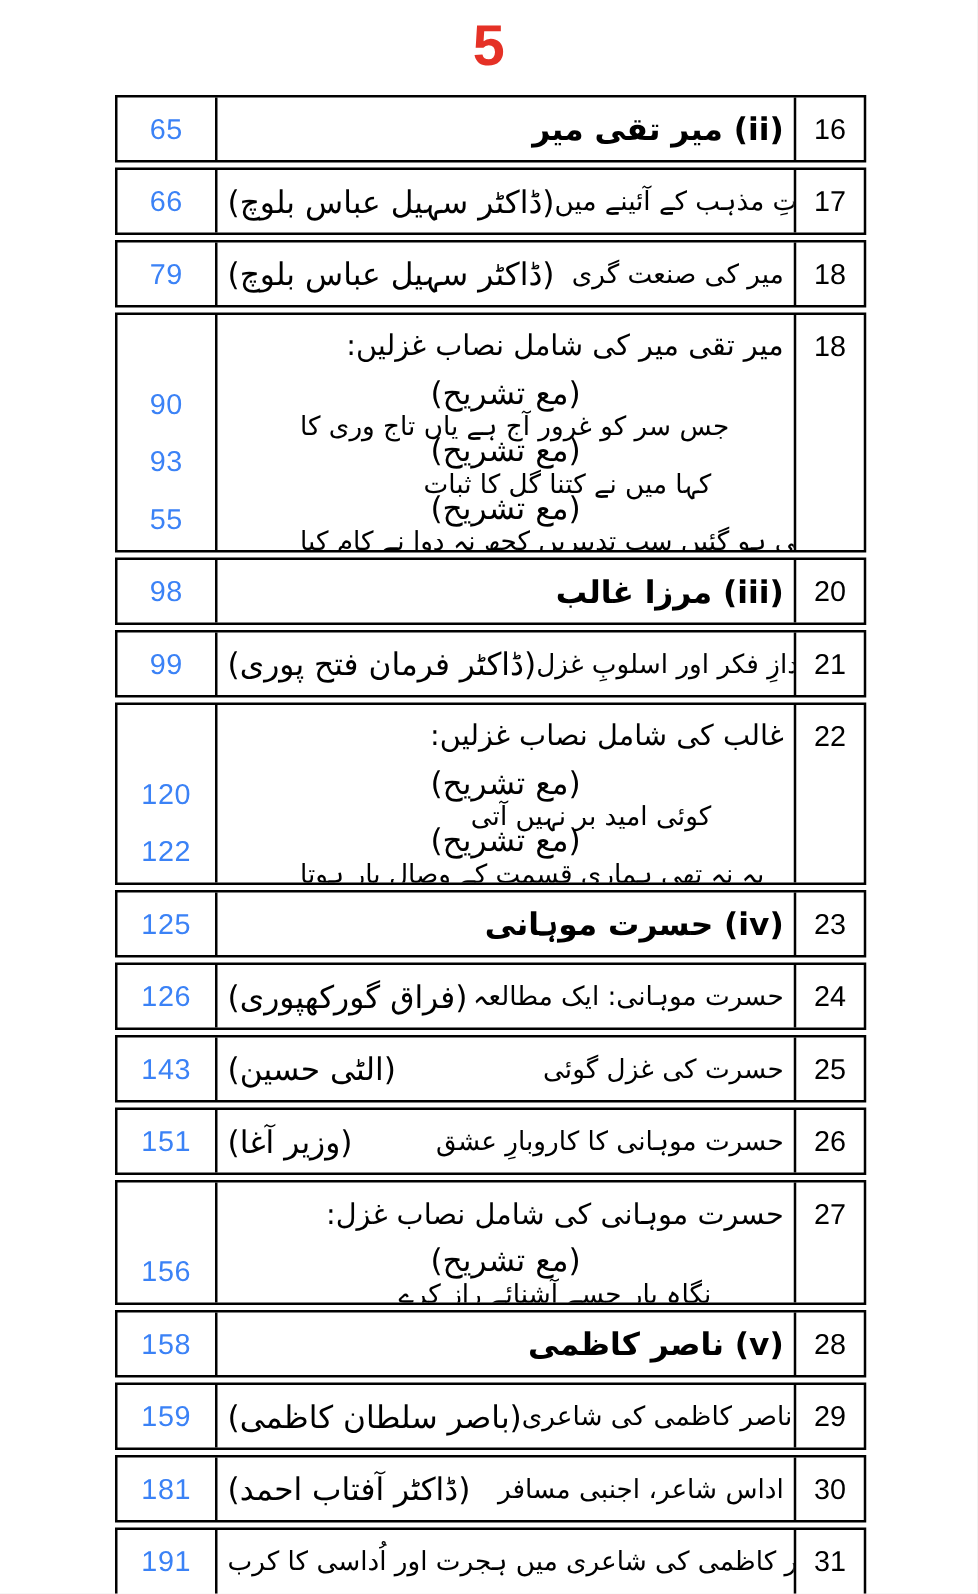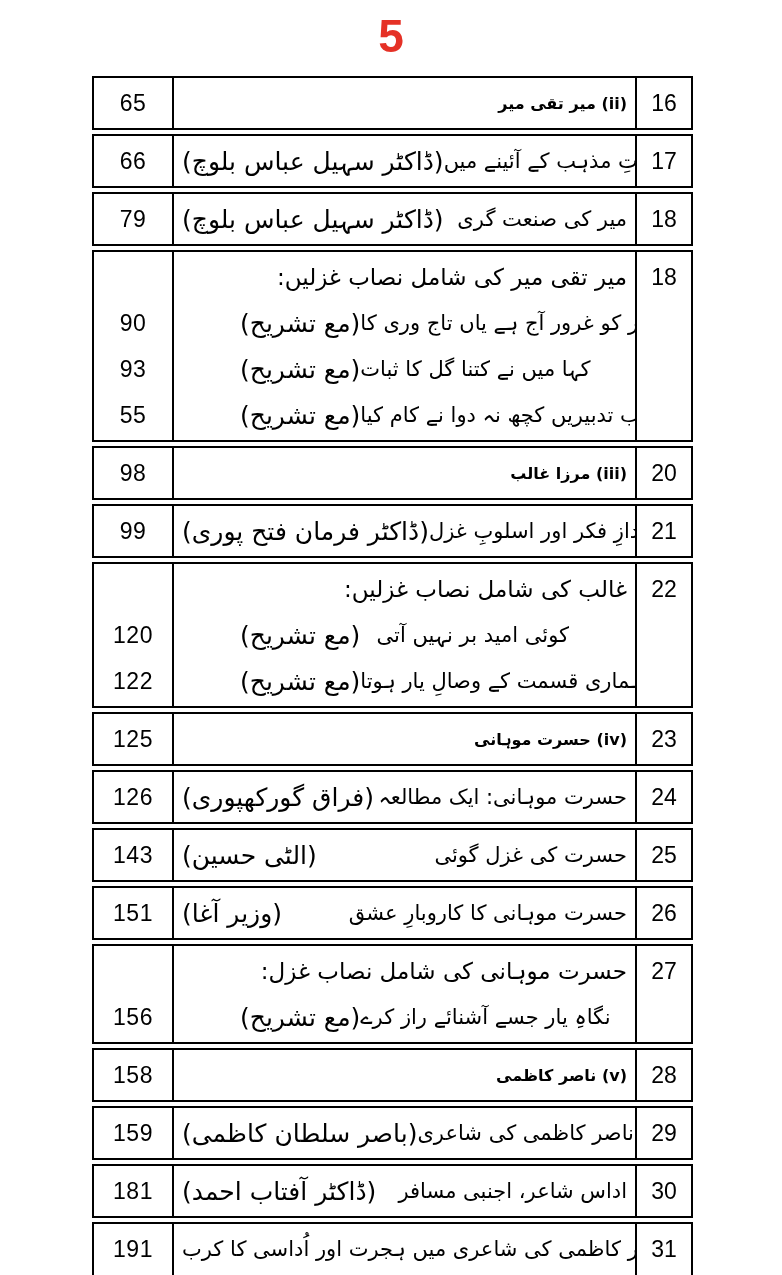--- a/index.html
+++ b/index.html
@@ -27,34 +27,34 @@
   }
   .titles{
     flex:1;border-right:2px solid #000;padding:2px 8px;
     display:flex;flex-direction:column;min-width:0;
   }
   .serial{
     width:54px;flex-shrink:0;padding:2px 0;
     display:flex;flex-direction:column;align-items:center;
   }
   .line{height:46px;display:flex;align-items:center;}
-  .pagenum{justify-content:center;font-size:23px;color:#000000;letter-spacing:0.5px;}
+  .pagenum{justify-content:center;font-size:23px;color:#3b82f6;letter-spacing:0.5px;}
   .serialnum{justify-content:center;font-size:23px;color:#000;}
   .titles .line{justify-content:space-between;direction:ltr;white-space:nowrap;}
   .title{
     direction:rtl;unicode-bidi:embed;font-family:"DejaVu Sans",sans-serif;
     font-size:21px;color:#000;margin-left:auto;
   }
   .note{
     direction:rtl;unicode-bidi:embed;font-family:"DejaVu Sans",sans-serif;
     font-size:25px;color:#000;flex-shrink:0;
   }
-  .t-section .title{font-weight:bold;font-size:16px;}
+  .t-section .title{font-weight:bold;font-size:25px;}
   .t-subhead .title{font-size:23px;}
-  .t-verse{padding-left:58px;padding-right:58px;}
+  .t-verse{padding-left:58px;padding-right:58px;flex-direction:column;}
   .t-authorline{justify-content:flex-start;}
 </style>
 </head>
 <body>
 
 <div class="page">
   <div class="pageno" style="color: rgb(229, 49, 38);">5</div>
   <div class="toc">
   <div class="row">
     <div class="cell pages">

